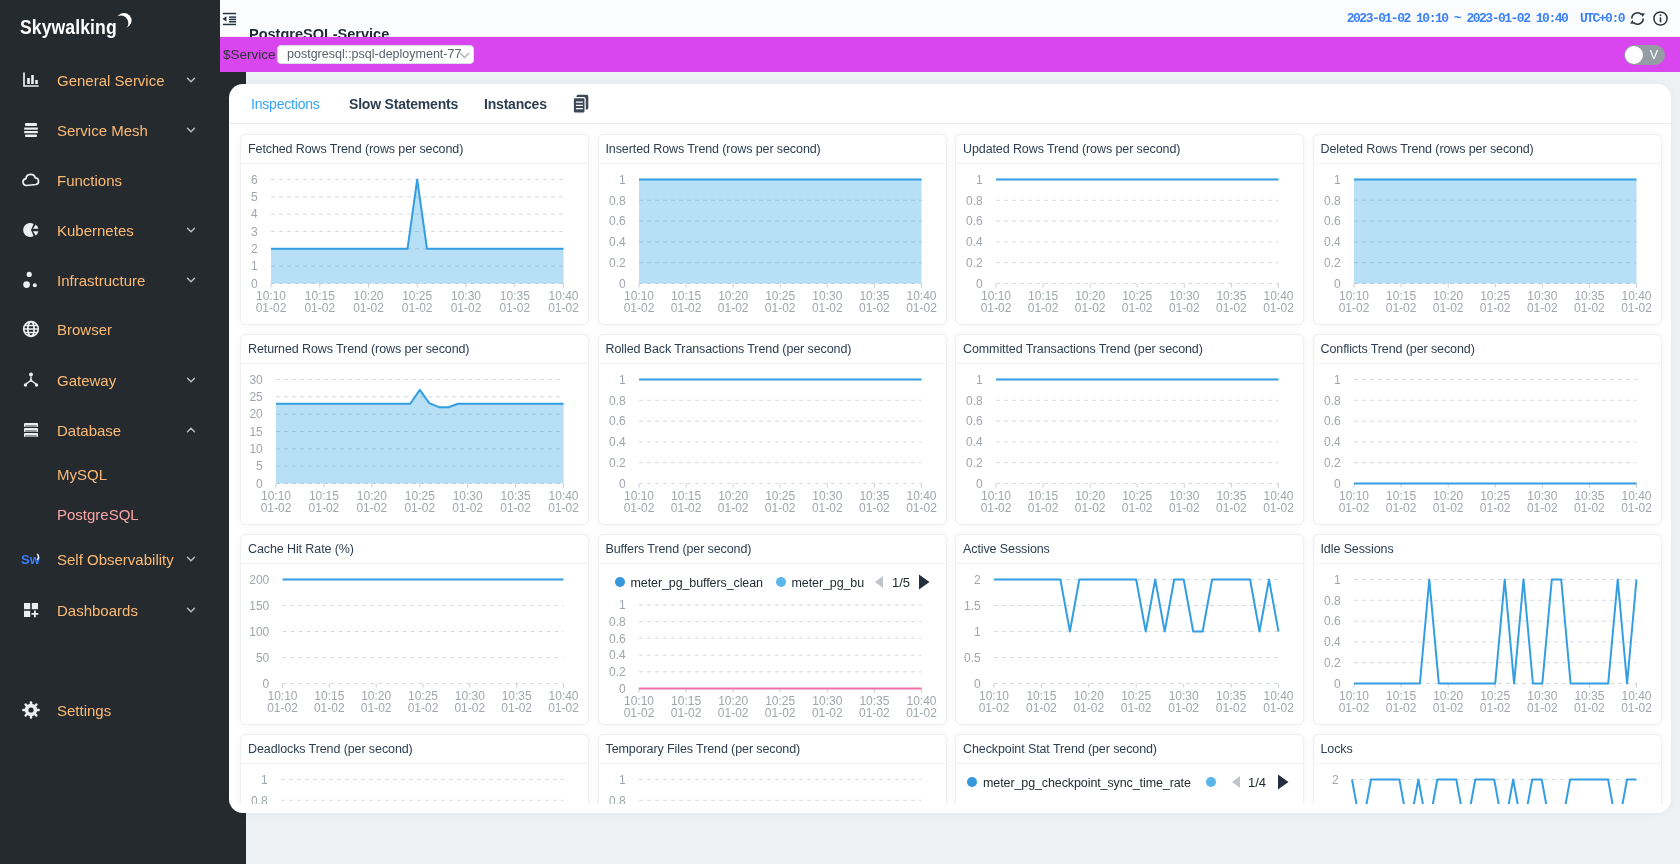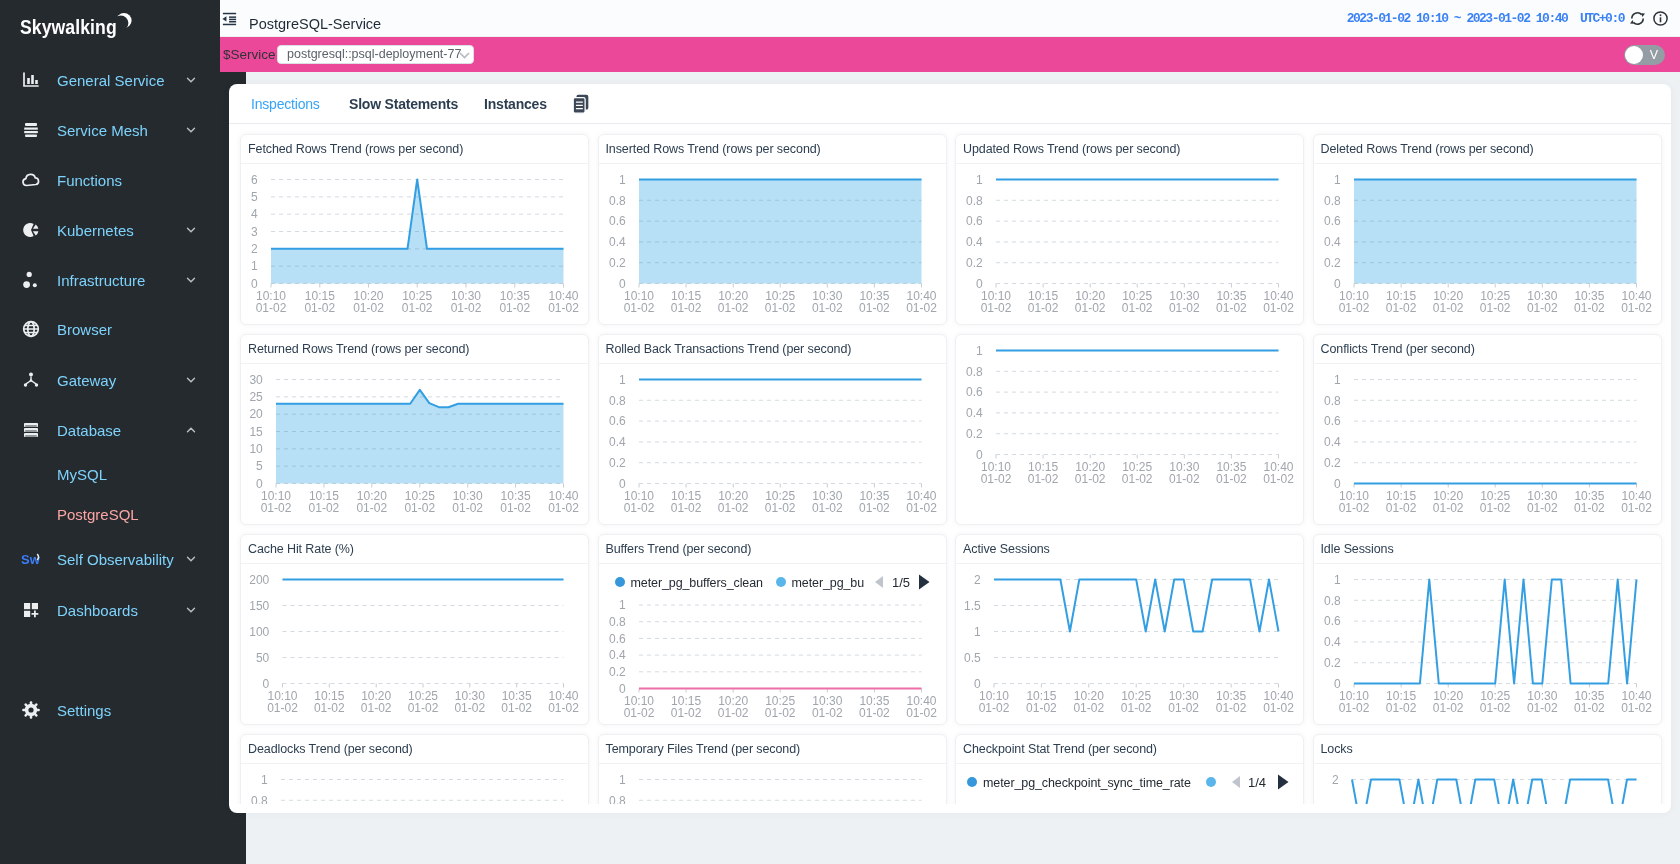--- a/index.html
+++ b/index.html
@@ -1,36 +1,36 @@
 <!DOCTYPE html>
 <html><head><meta charset="utf-8"><style>
 *{margin:0;padding:0;box-sizing:border-box}
 html,body{width:1680px;height:864px;overflow:hidden;font-family:"Liberation Sans",sans-serif;background:#eef1f4}
 .sidebar{position:absolute;left:0;top:0;width:246px;height:864px;background:#252a2f}
 .logo{position:absolute;left:20px;top:16px;color:#fff;font-size:20px;font-weight:700;letter-spacing:.1px;transform:scaleX(.88);transform-origin:0 50%}
 .crescent{position:absolute;left:116px;top:12px}
-.mi{position:absolute;left:0;width:220px;height:50px;color:#7dd3fc;font-size:15px}
+.mi{position:absolute;left:0;width:220px;height:50px;color:#fdba74;font-size:15px}
 .mic{position:absolute;left:21px;top:15px;width:20px;height:20px}
 .ml{position:absolute;left:57px;top:25px;transform:translateY(-50%)}
 .mi .chev{position:absolute;right:23px;top:19px}
 .mi.sel{color:#fca5a5}
 .main{position:absolute;left:220px;top:0;width:1460px;height:864px}
 .topbar{position:absolute;left:0;top:0;width:1460px;height:37px;background:#fbfcfd;border-bottom:1px solid #eef0f2}
 .fold{position:absolute;left:2px;top:12px}
-.h1{position:absolute;left:29px;top:24px;transform:translateY(-50%);font-size:14.5px;font-weight:400;color:#1f2a36}
+.h1{position:absolute;left:29px;top:34px;transform:translateY(-50%);font-size:14.5px;font-weight:700;color:#1f2a36}
 .dt{position:absolute;right:56px;top:18px;transform:translateY(-50%);font-family:"Liberation Mono",monospace;font-size:13px;color:#3b82f6;font-weight:600;letter-spacing:-1.5px}
 .hicon{position:absolute;top:11px}
-.toolbar{position:absolute;left:0;top:37px;width:1460px;height:35px;background:#ec4899}
+.toolbar{position:absolute;left:0;top:37px;width:1460px;height:35px;background:#d946ef}
 .svclab{position:absolute;left:3px;top:17px;transform:translateY(-50%);font-size:13.5px;color:#2e3338}
 .sel-box{position:absolute;left:57px;top:8px;width:197px;height:19px;background:#fff;border:1px solid #dcdfe6;border-radius:4px;font-size:12.5px;color:#5a6169;line-height:17px;padding-left:9px;padding-right:20px;white-space:nowrap;overflow:hidden}
 .sel-box .car{position:absolute;right:3px;top:6px}
 .toggle{position:absolute;right:15px;top:8px;width:41px;height:20px;border-radius:10px;background:#949ca4}
 .toggle .knob{position:absolute;left:1px;top:1px;width:18px;height:18px;border-radius:50%;background:#fff}
 .toggle .vt{position:absolute;right:7px;top:10px;transform:translateY(-50%);color:#fff;font-size:12.5px}
-.panel{position:absolute;left:9px;top:84px;width:1442px;height:729px;background:#fff;border-radius:8px;overflow:hidden;box-shadow:0 0 8px rgba(0,0,0,0.04)}
+.panel{position:absolute;left:9px;top:84px;width:1442px;height:729px;background:#fff;border-radius:14px;overflow:hidden;box-shadow:0 0 8px rgba(0,0,0,0.04)}
 .gridwrap{position:absolute;left:0;top:40px;width:1442px;height:680px;overflow:hidden}
 .tabs{position:absolute;left:0;top:0;width:1442px;height:40px;border-bottom:1px solid #e9ebee}
 .tab{position:absolute;top:20px;transform:translateY(-50%);font-size:14px;font-weight:700;color:#2c3e50;letter-spacing:-0.2px}
 .tab.on{color:#36a3f7;font-weight:400}
 .card{position:absolute;width:349px;height:191px;background:#fff;border:1px solid #eef0f3;border-radius:6px;box-shadow:0 0 6px rgba(31,45,61,0.05)}
 .ct{height:29px;line-height:29px;padding-left:7px;font-size:12.5px;font-weight:400;color:#2c3e50;letter-spacing:-0.1px;border-bottom:1px solid #f0f1f3;white-space:nowrap;overflow:hidden}
 .ch{display:block}
 </style></head><body>
 <div class="sidebar">
   <div class="logo">Skywalking</div>
@@ -464,20 +464,21 @@
             <line x1="275.4" y1="119.5" x2="275.4" y2="123.5" stroke="#c8ced4" stroke-width="1"></line>
             <text x="275.4" y="136.0" font-size="12" fill="#a0a6ad" text-anchor="middle">10:35</text>
             <text x="275.4" y="148.0" font-size="12" fill="#a0a6ad" text-anchor="middle">01-02</text>
             <line x1="322.5" y1="119.5" x2="322.5" y2="123.5" stroke="#c8ced4" stroke-width="1"></line>
             <text x="322.5" y="136.0" font-size="12" fill="#a0a6ad" text-anchor="middle">10:40</text>
             <text x="322.5" y="148.0" font-size="12" fill="#a0a6ad" text-anchor="middle">01-02</text>
             <polyline points="40.0,15.5 49.4,15.5 58.8,15.5 68.2,15.5 77.7,15.5 87.1,15.5 96.5,15.5 105.9,15.5 115.3,15.5 124.8,15.5 134.2,15.5 143.6,15.5 153.0,15.5 162.4,15.5 171.8,15.5 181.2,15.5 190.7,15.5 200.1,15.5 209.5,15.5 218.9,15.5 228.3,15.5 237.8,15.5 247.2,15.5 256.6,15.5 266.0,15.5 275.4,15.5 284.8,15.5 294.2,15.5 303.7,15.5 313.1,15.5 322.5,15.5" fill="none" stroke="#339fe2" stroke-width="2" stroke-linejoin="round"></polyline>
           </svg>
         </div>
 <div class="card" style="left:726.0px;top:210px">
+          <div class="ct">Committed Transactions Trend (per second)</div>
           <svg class="ch" width="349" height="161" viewBox="0 0 349 161">
             <line x1="40.0" y1="15.50" x2="322.5" y2="15.50" stroke="rgba(96,125,148,0.28)" stroke-width="1" stroke-dasharray="4 4"></line>
             <text x="26.8" y="19.7" font-size="12" fill="#a0a6ad" text-anchor="end">1</text>
             <line x1="40.0" y1="36.30" x2="322.5" y2="36.30" stroke="rgba(96,125,148,0.28)" stroke-width="1" stroke-dasharray="4 4"></line>
             <text x="26.8" y="40.5" font-size="12" fill="#a0a6ad" text-anchor="end">0.8</text>
             <line x1="40.0" y1="57.10" x2="322.5" y2="57.10" stroke="rgba(96,125,148,0.28)" stroke-width="1" stroke-dasharray="4 4"></line>
             <text x="26.8" y="61.3" font-size="12" fill="#a0a6ad" text-anchor="end">0.6</text>
             <line x1="40.0" y1="77.90" x2="322.5" y2="77.90" stroke="rgba(96,125,148,0.28)" stroke-width="1" stroke-dasharray="4 4"></line>
             <text x="26.8" y="82.1" font-size="12" fill="#a0a6ad" text-anchor="end">0.4</text>
             <line x1="40.0" y1="98.70" x2="322.5" y2="98.70" stroke="rgba(96,125,148,0.28)" stroke-width="1" stroke-dasharray="4 4"></line>

